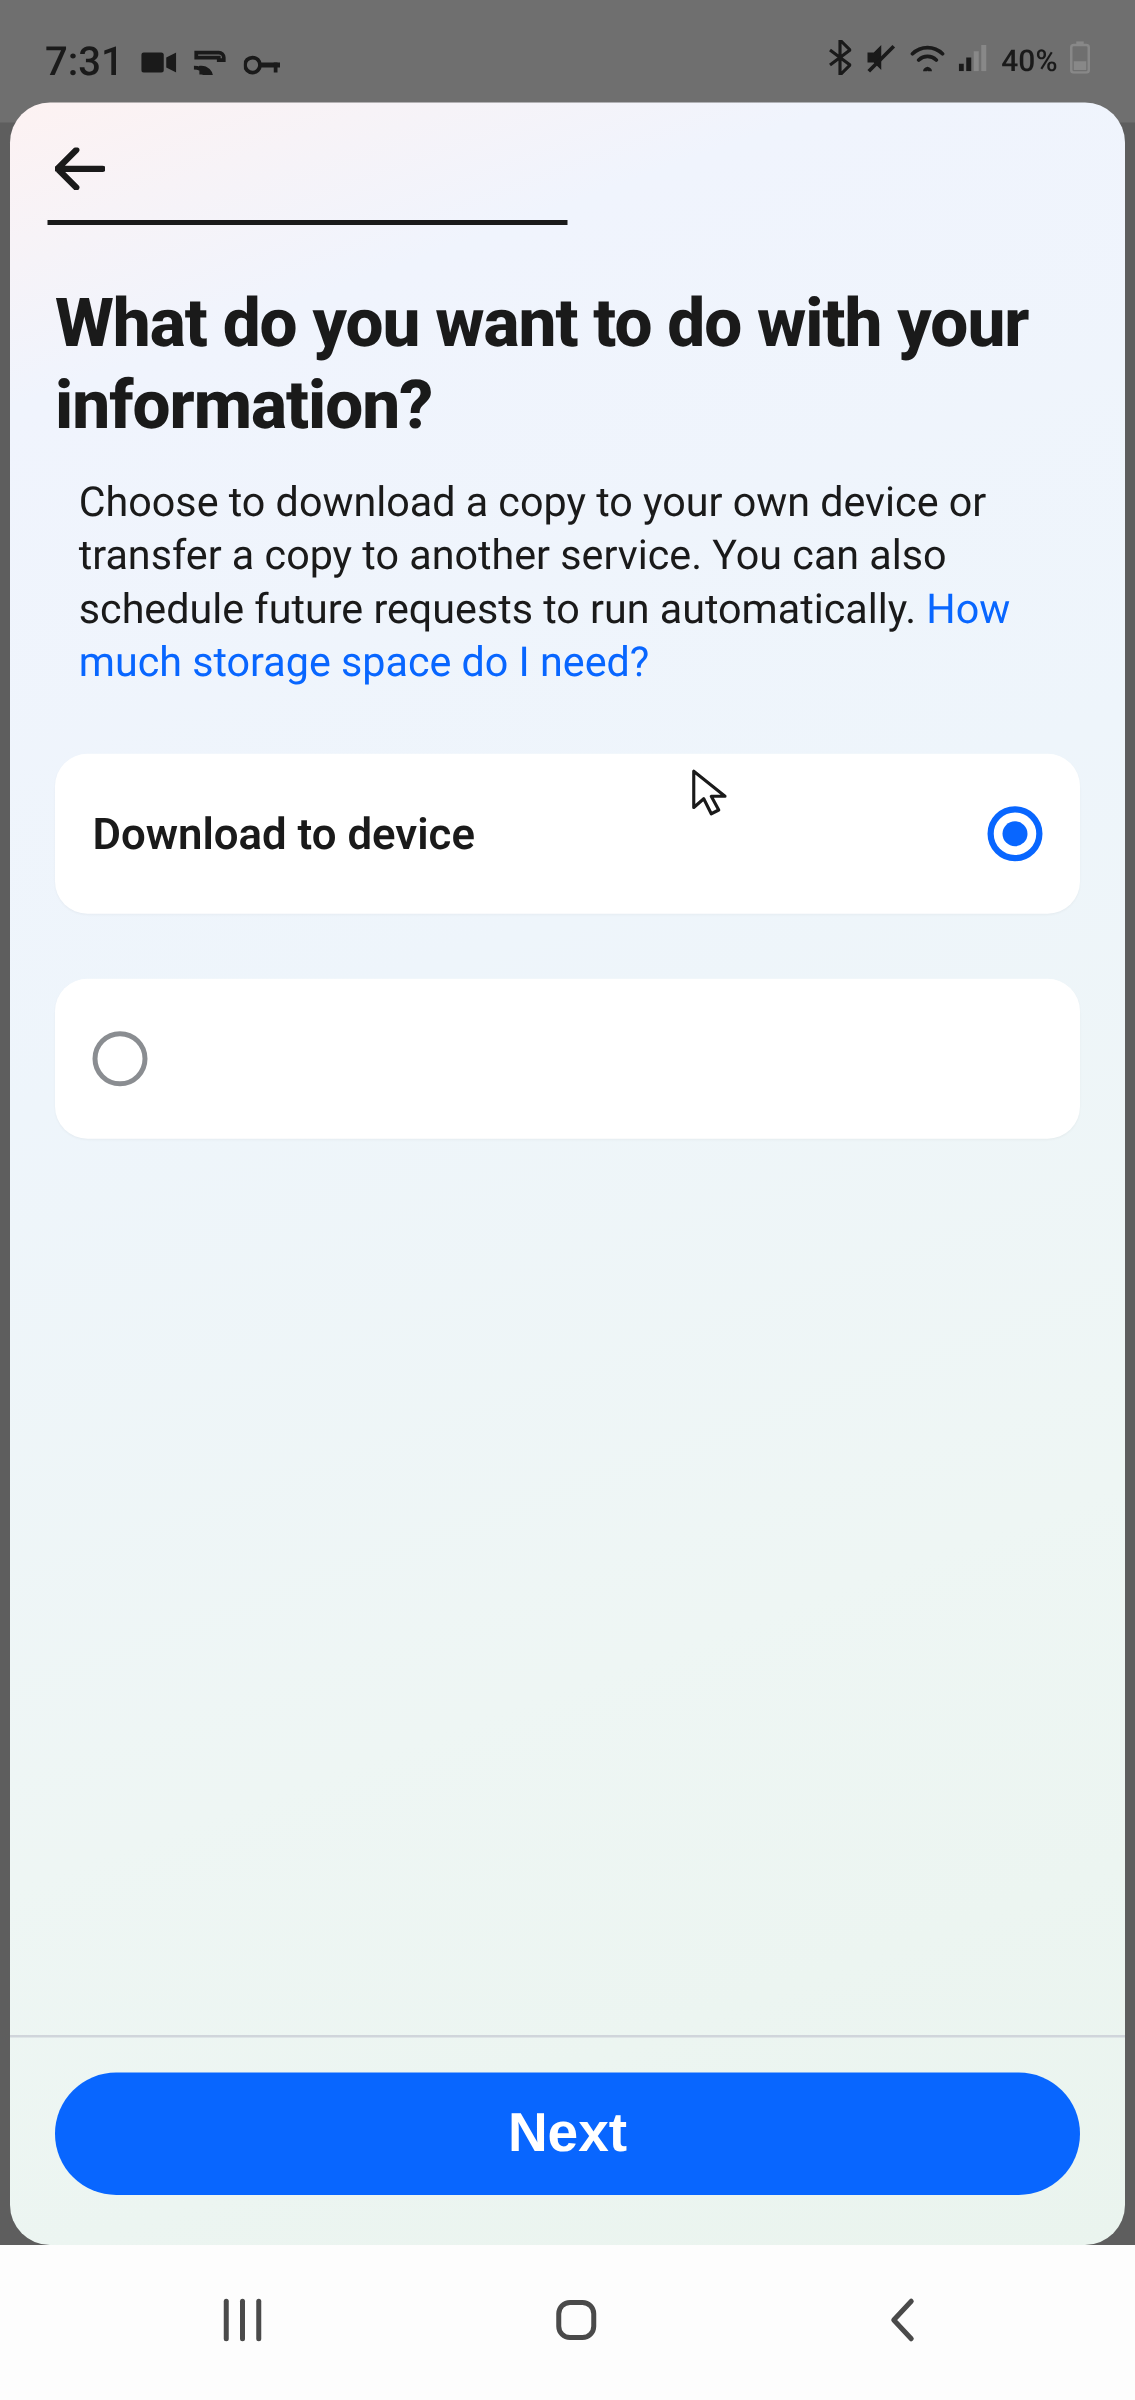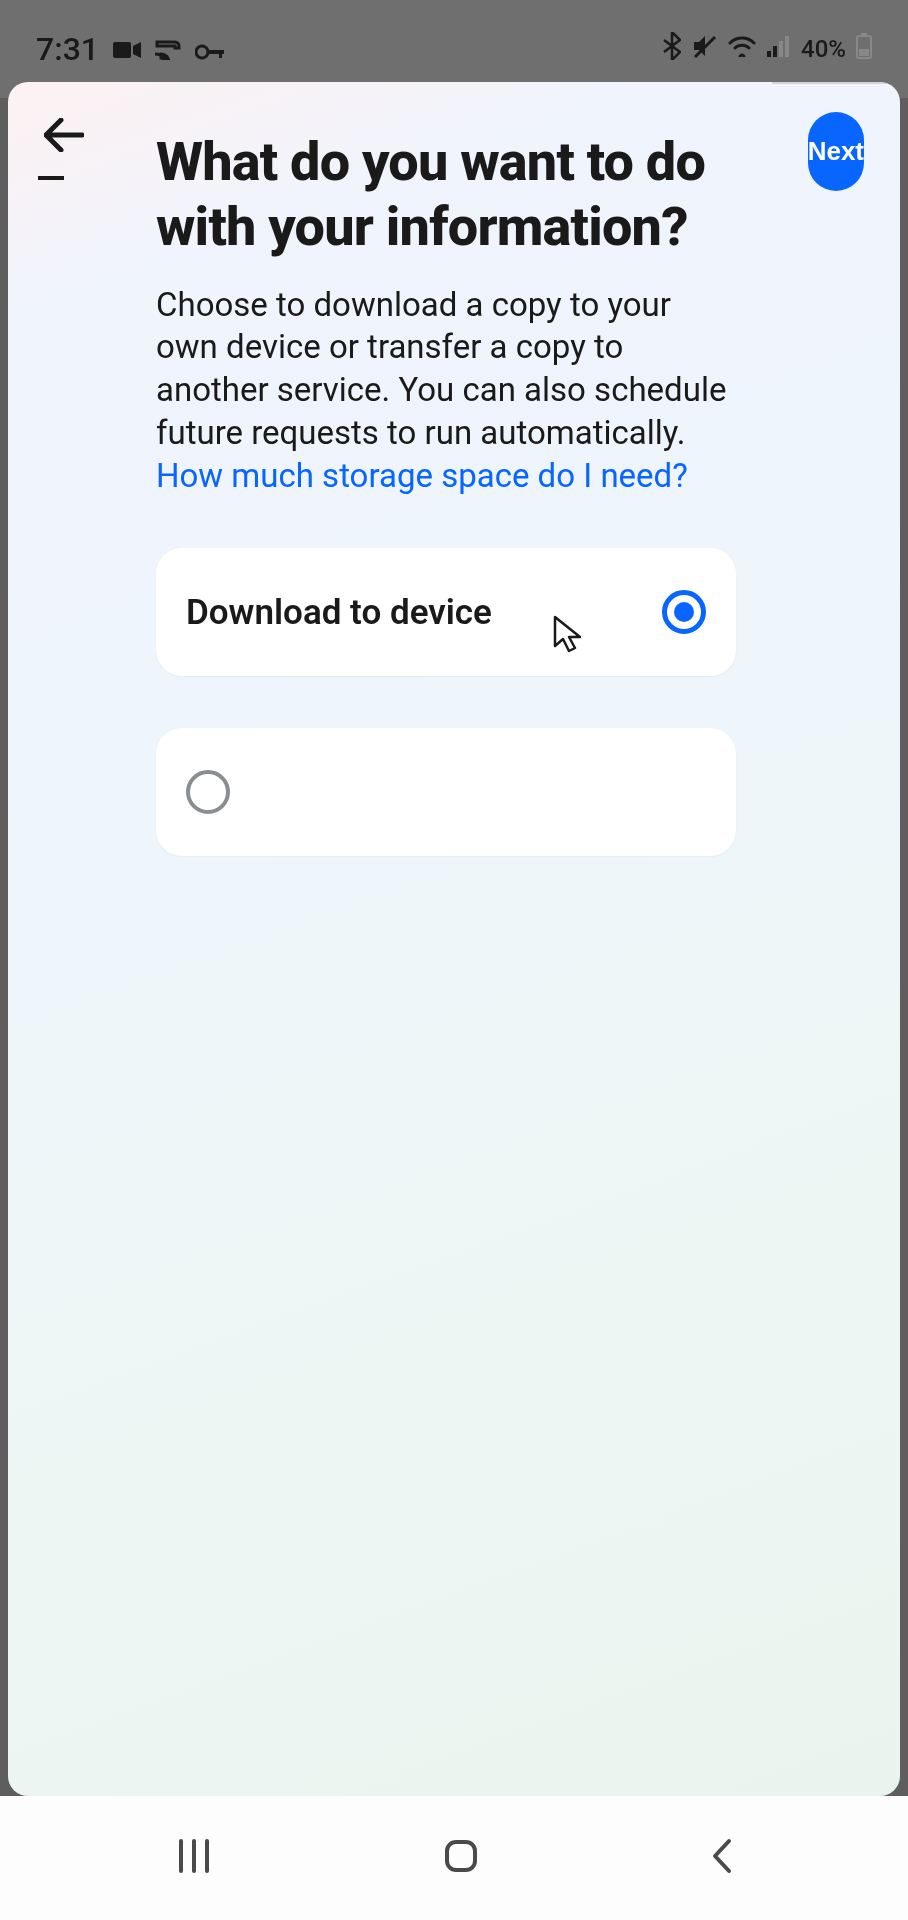--- a/index.html
+++ b/index.html
@@ -41,23 +41,23 @@
       gap: 10px;
       font-size: 24px;
     }
     .modal {
       position: absolute;
       top: 82px;
       left: 8px;
       right: 8px;
       bottom: 124px;
       background: linear-gradient(160deg, #fdf2f2 0%, #f0f4fd 12%, #eef5fb 40%, #eef6f4 70%, #eaf4ee 100%);
-      border-radius: 20px;
-      display: flex;
-      flex-direction: row;
+      border-radius: 32px;
+      display: flex;
+      flex-direction: column;
       overflow: hidden;
     }
     .modal-header {
       padding: 26px 30px 0 30px;
     }
     .back-arrow-wrap {
       display: inline-block;
       padding: 10px 6px;
     }
     .progress-line {
@@ -77,20 +77,21 @@
       color: #1a1a1a;
       line-height: 1.2;
       letter-spacing: -0.8px;
     }
     .description {
       font-size: 33px;
       color: #1a1a1a;
       line-height: 1.3;
       margin-top: 24px;
       font-weight: 400;
+      margin-left: 19px;
     }
     .link {
       color: #0866ff;
     }
     .options {
       margin-top: 50px;
       display: flex;
       flex-direction: column;
       gap: 52px;
     }
@@ -130,21 +131,21 @@
       border: 4px solid #8a8d91;
     }
     .footer {
       border-top: 2px solid #d0d5db;
       padding: 28px 36px 40px 36px;
     }
     .next-btn {
       width: 100%;
       background: #0866ff;
       color: #fff;
-      font-size: 26px;
+      font-size: 44px;
       font-weight: 600;
       border: none;
       border-radius: 100px;
       padding: 24px 0;
       cursor: pointer;
     }
     .nav-bar {
       position: absolute;
       bottom: 0;
       left: 0;

